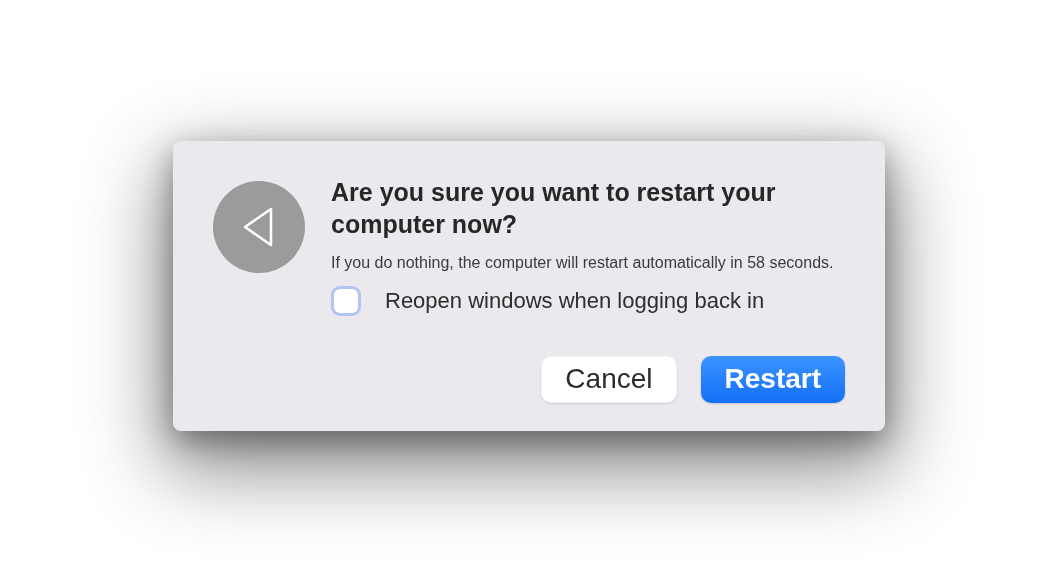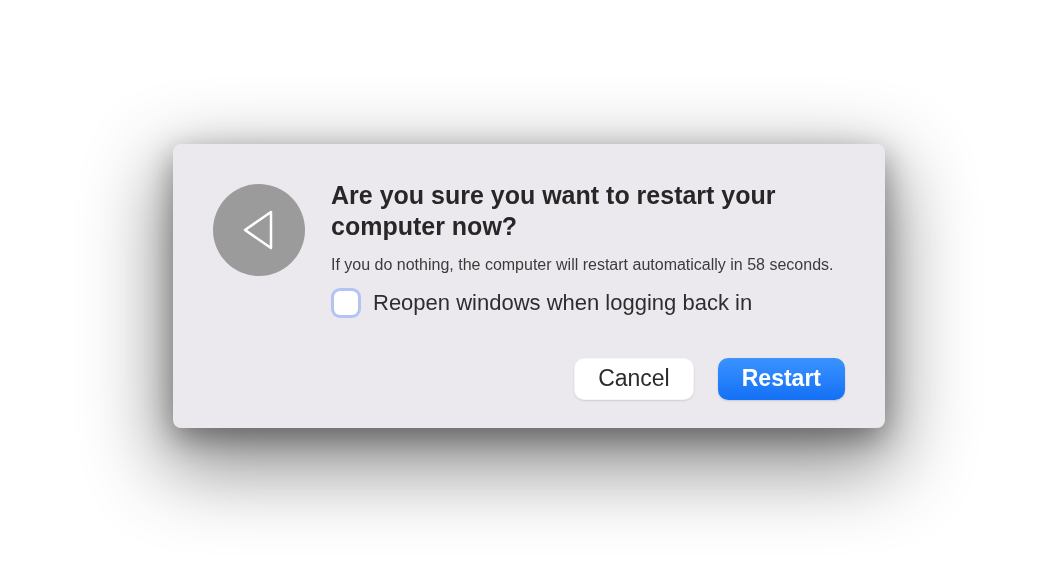--- a/index.html
+++ b/index.html
@@ -59,21 +59,21 @@
     }
     .message {
       font-size: 16px;
       color: #3b3b3b;
       line-height: 1.35;
       margin-bottom: 12px;
     }
     .checkbox-row {
       display: flex;
       align-items: center;
-      gap: 12px;
+      gap: 24px;
       margin-bottom: 4px;
     }
     .checkbox-outer {
       width: 30px;
       height: 30px;
       border-radius: 9px;
       background: rgba(70,130,255,0.35);
       display: flex;
       align-items: center;
       justify-content: center;
@@ -89,21 +89,21 @@
       font-size: 22px;
       color: #2d2d2d;
     }
     .button-row {
       display: flex;
       justify-content: flex-end;
       gap: 24px;
       margin-top: 36px;
     }
     .btn {
-      font-size: 23px;
+      font-size: 28px;
       line-height: 1;
       padding: 9px 24px 10px;
       border-radius: 10px;
       border: none;
       cursor: pointer;
     }
     .btn-cancel {
       background: #ffffff;
       color: #2b2b2b;
       box-shadow: 0 1px 2px rgba(0,0,0,0.12), inset 0 0 0 1px rgba(0,0,0,0.04);

